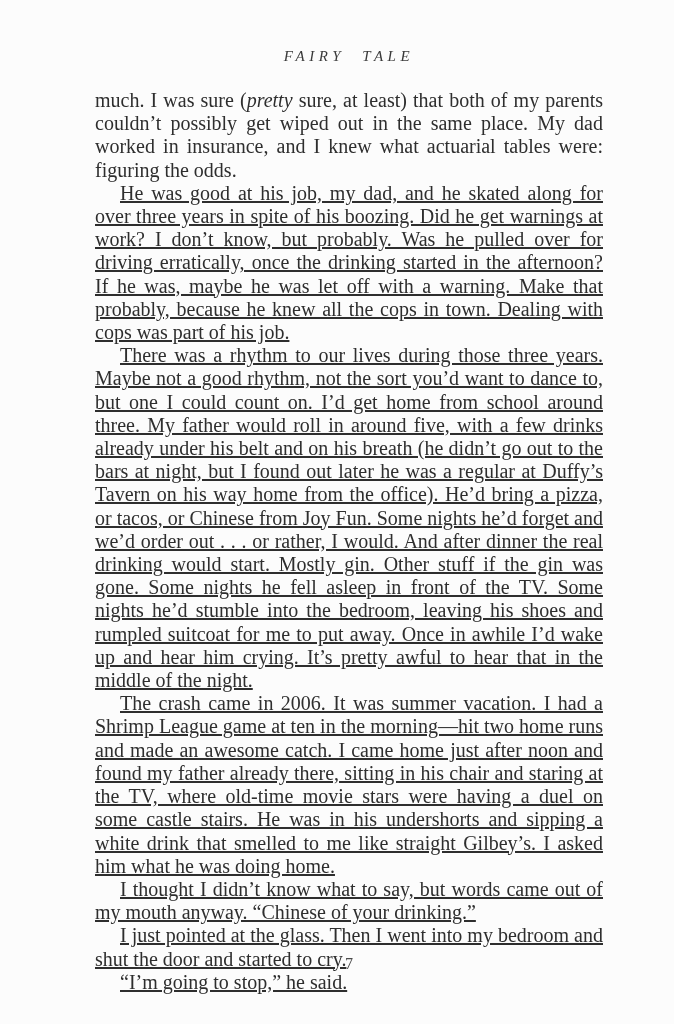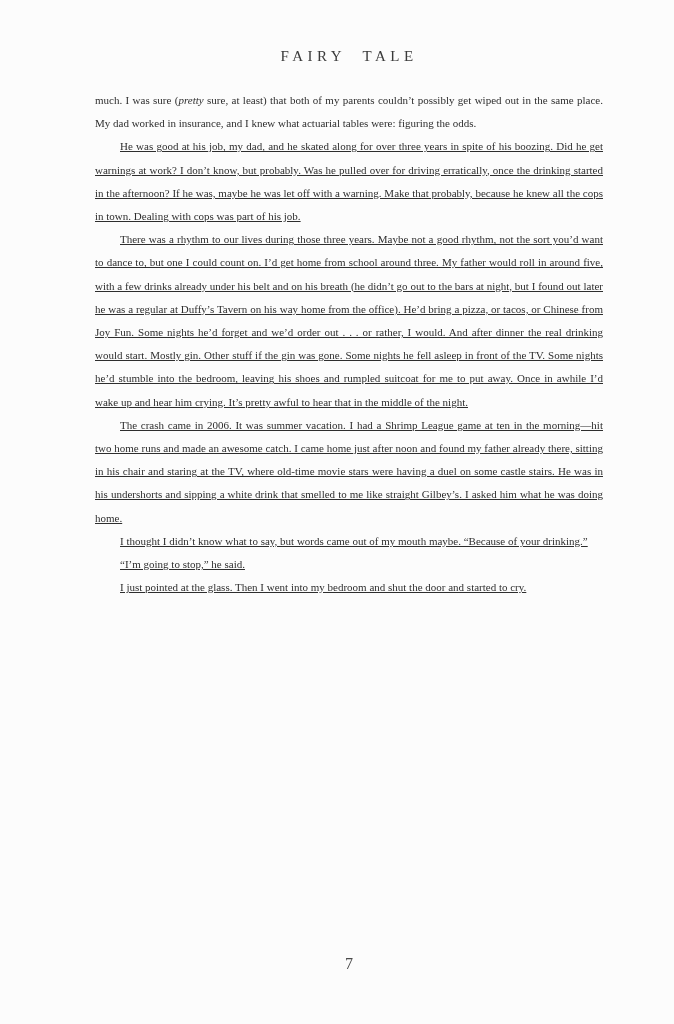--- a/index.html
+++ b/index.html
@@ -28,27 +28,28 @@
   .running-head {
     position: absolute;
     top: 48px;
     left: 95px;
     width: 508px;
     text-align: center;
     font-size: 15px;
     letter-spacing: 4.5px;
     word-spacing: 9px;
     color: var(--head);
+    font-style: italic;
   }
   .body-text {
     position: absolute;
     top: 89px;
     left: 95px;
     width: 508px;
-    font-size: 11px;
+    font-size: 20px;
     line-height: 23.2px;
     text-align: justify;
     text-justify: inter-word;
   }
   .para {
     margin: 0;
     padding: 0;
   }
   .para.indent {
     text-indent: 25px;
@@ -71,19 +72,19 @@
 <body>
 
 <div class="page">
   <div class="running-head">FAIRY TALE</div>
 
   <div class="body-text">
       <p class="para"><span class="">much. I was sure (</span><span class="italic">pretty</span><span class=""> sure, at least) that both of my parents couldn’t possibly get wiped out in the same place. My dad worked in insurance, and I knew what actuarial tables were: figuring the odds.</span></p>
       <p class="para indent"><span class="">He was good at his job, my dad, and he skated along for over three years in spite of his boozing. Did he get warnings at work? I don’t know, but probably. Was he pulled over for driving erratically, once the drinking started in the afternoon? If he was, maybe he was let off with a warning. Make that probably, because he knew all the cops in town. Dealing with cops was part of his job.</span></p>
       <p class="para indent"><span class="">There was a rhythm to our lives during those three years. Maybe not a good rhythm, not the sort you’d want to dance to, but one I could count on. I’d get home from school around three. My father would roll in around five, with a few drinks already under his belt and on his breath (he didn’t go out to the bars at night, but I found out later he was a regular at Duffy’s Tavern on his way home from the office). He’d bring a pizza, or tacos, or Chinese from Joy Fun. Some nights he’d forget and we’d order out . . . or rather, I would. And after dinner the real drinking would start. Mostly gin. Other stuff if the gin was gone. Some nights he fell asleep in front of the TV. Some nights he’d stumble into the bedroom, leaving his shoes and rumpled suitcoat for me to put away. Once in awhile I’d wake up and hear him crying. It’s pretty awful to hear that in the middle of the night.</span></p>
       <p class="para indent"><span class="">The crash came in 2006. It was summer vacation. I had a Shrimp League game at ten in the morning—hit two home runs and made an awesome catch. I came home just after noon and found my father already there, sitting in his chair and staring at the TV, where old-time movie stars were having a duel on some castle stairs. He was in his undershorts and sipping a white drink that smelled to me like straight Gilbey’s. I asked him what he was doing home.</span></p>
-      <p class="para indent"><span class="">I thought I didn’t know what to say, but words came out of my mouth maybe. “Because of your drinking.”</span></p>
+      <p class="para indent"><span class="">I thought I didn’t know what to say, but words came out of my mouth anyway. “Chinese of your drinking.”</span></p>
+      <p class="para indent"><span class="">I just pointed at the glass. Then I went into my bedroom and shut the door and started to cry.</span></p>
       <p class="para indent"><span class="">“I’m going to stop,” he said.</span></p>
-      <p class="para indent"><span class="">I just pointed at the glass. Then I went into my bedroom and shut the door and started to cry.</span></p>
     </div>
 
   <div class="folio">7</div>
 </div>
 
 </body></html>

